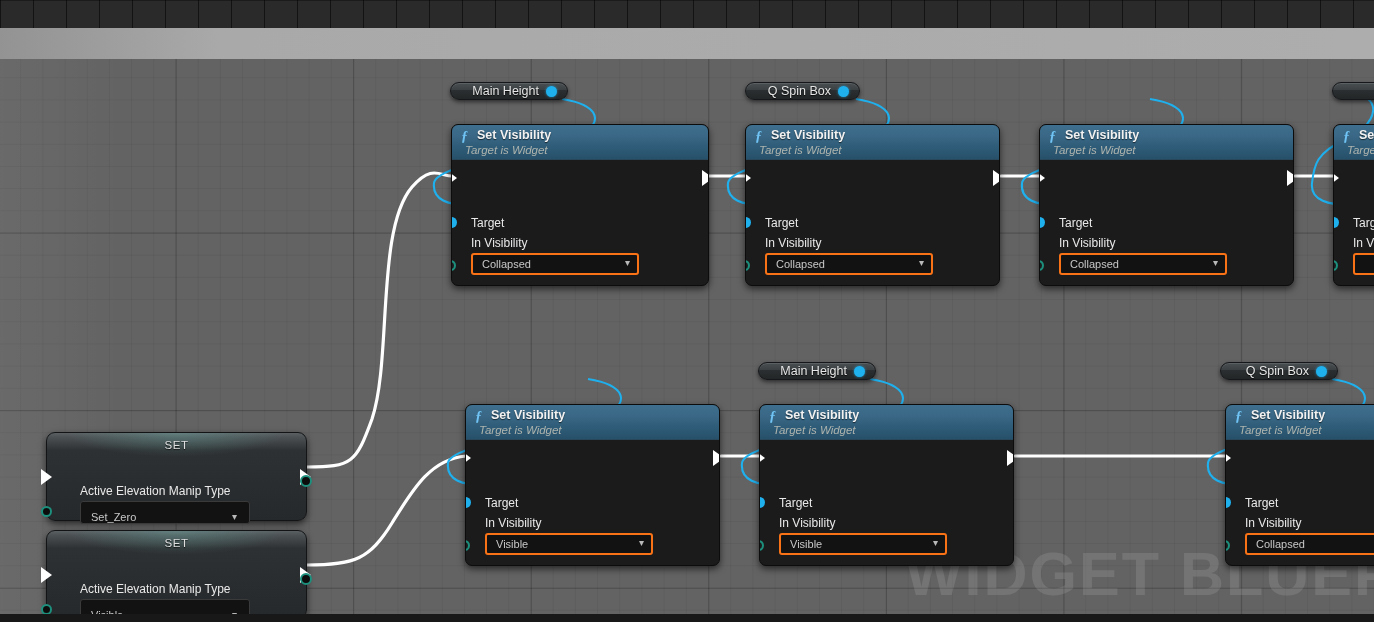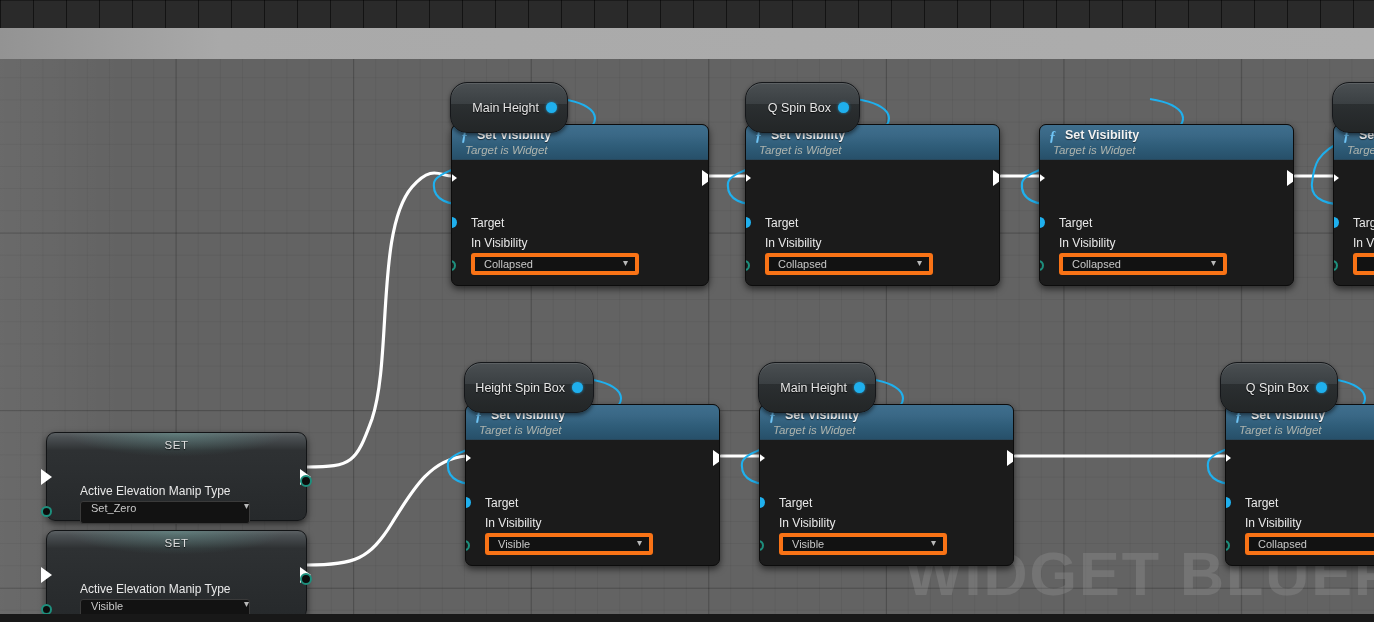--- a/index.html
+++ b/index.html
@@ -55,21 +55,21 @@
     color:rgba(255,255,255,.115);
     white-space:nowrap; pointer-events:none; z-index:2;
     font-family:"Liberation Sans", sans-serif;
   }
 
   
   #wires{ position:absolute; left:0; top:0; width:1374px; height:555px; z-index:3; pointer-events:none; }
 
   
   .pill{
-    position:absolute; z-index:6; height:51px; border-radius:17px;
+    position:absolute; z-index:6; height:18px; border-radius:17px;
     background:linear-gradient(to bottom,#4a4f52 0%,#3b4043 42%,#2b2f31 43%,#232627 100%);
     border:1px solid #15171a;
     box-shadow:0 2px 4px rgba(0,0,0,.55), inset 0 1px 0 rgba(255,255,255,.10);
     display:flex; align-items:center; justify-content:flex-end;
     padding-right:10px; gap:7px;
   }
   .pill .pill-label{
     color:#e6e6e6; font-size:12.5px; white-space:nowrap; text-shadow:0 1px 1px rgba(0,0,0,.8);
   }
   .pill .pin-dot{
@@ -120,21 +120,21 @@
   }
   .pin-row .lbl{ color:#e9e9e9; font-size:12px; margin-left:19px; }
 
   .prop-block{ position:relative; padding:0 12px 10px 0; }
   .prop-label{ color:#e9e9e9; font-size:12px; margin-left:19px; margin-bottom:3px; }
   .enum-pin{
     position:absolute; left:-7px; top:24px; width:11px; height:11px; border-radius:50%;
     border:2px solid #1d8f7d; background:transparent;
   }
   .combo{
-    margin-left:19px; height:22px; background:#121212; border:4px solid #f97316; border-radius:3px;
+    margin-left:19px; height:22px; background:#121212; border:2px solid #f97316; border-radius:3px;
     display:flex; align-items:center; justify-content:space-between; padding:0 7px 0 9px;
   }
   .combo .cval{ color:#c8c8c8; font-size:11px; }
   .combo .chev{ color:#b9b9b9; font-size:10px; line-height:1; transform:translateY(-1px); }
 
   
   .setnode{
     position:absolute; z-index:5; border-radius:9px;
     background:linear-gradient(to bottom,#5b6063 0%,#4b5053 5%,#2e3133 20%,#26292b 100%);
     border:1px solid #121416;
@@ -162,21 +162,21 @@
     position:absolute; left:-6px; top:73px; width:11px;height:11px;border-radius:50%;
     border:2px solid #1d8f7d; background:#0c0c0c;
   }
   .setnode .set-out-pin{
     position:absolute; right:-6px; top:42px; width:12px;height:12px;border-radius:50%;
     border:2px solid #1d8f7d; background:#0c0c0c;
   }
   .setnode .set-combo{
     position:absolute; left:33px; top:68px; width:170px; height:23px;
     background:#121212; border:1px solid #3a3a3a; border-radius:3px;
-    display:flex; align-items:flex-start; justify-content:space-between; padding:0 0 0 10px;
+    display:flex; align-items:flex-end; justify-content:space-between; padding:0 12px 0 10px;
   }
   .setnode .set-combo .cval{ color:#c8c8c8; font-size:11px; }
   .setnode .set-combo .chev{ color:#b9b9b9; font-size:10px; line-height:1; transform:translateY(-1px); }
 </style>
 </head>
 <body>
 
 <div id="top-dark-strip"></div>
 <div id="top-light-band"></div>
 
@@ -219,24 +219,20 @@
     <span class="pill-label">Main Height</span>
     <span class="pin-dot"></span>
   </div>
   <div class="pill" style="left:745px; top:23px; width:115px;">
     <span class="pill-label">Q Spin Box</span>
     <span class="pin-dot"></span>
   </div>
   <div class="pill" style="left:1332px; top:23px; width:100px;">
     <span class="pill-label">Rand</span>
 
-  </div>
-  <div class="pill" style="left:464px; top:303px; width:130px;">
-    <span class="pill-label">Height Spin Box</span>
-    <span class="pin-dot"></span>
   </div>
   <div class="pill" style="left:758px; top:303px; width:118px;">
     <span class="pill-label">Main Height</span>
     <span class="pin-dot"></span>
   </div>
   <div class="pill" style="left:1220px; top:303px; width:118px;">
     <span class="pill-label">Q Spin Box</span>
     <span class="pin-dot"></span>
   </div>
 

